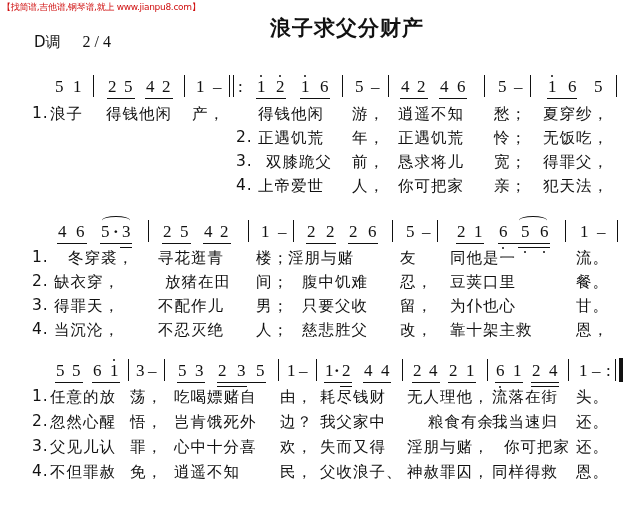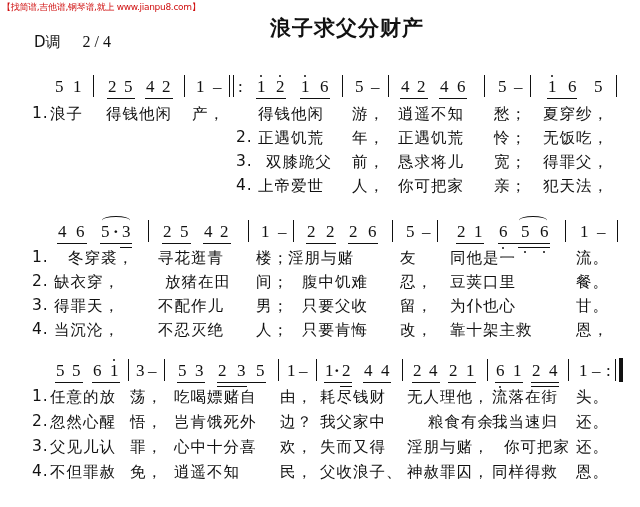--- a/index.html
+++ b/index.html
@@ -189,21 +189,21 @@
     <span class="abs" style="left:302px">只要父收</span>
     <span class="abs" style="left:400px">留，</span>
     <span class="abs" style="left:450px">为仆也心</span>
     <span class="abs" style="left:576px">甘。</span>
   </div>
   <div style="position:absolute;top:72px;">
     <span class="abs" style="left:32px">4.</span>
     <span class="abs" style="left:54px">当沉沦，</span>
     <span class="abs" style="left:158px">不忍灭绝</span>
     <span class="abs" style="left:256px">人；</span>
-    <span class="abs" style="left:302px">只要肯悔</span>
+    <span class="abs" style="left:302px">慈悲胜父</span>
     <span class="abs" style="left:400px">改，</span>
     <span class="abs" style="left:450px">靠十架主救</span>
     <span class="abs" style="left:576px">恩，</span>
   </div>
 </div>
 
 <div class="abs notes" style="left:0;top:361px;width:640px;height:30px;">
   <span class="n" style="left:56px">5</span>
     <span class="n" style="left:72px">5</span>
   <span class="n" style="left:93px">6</span>

